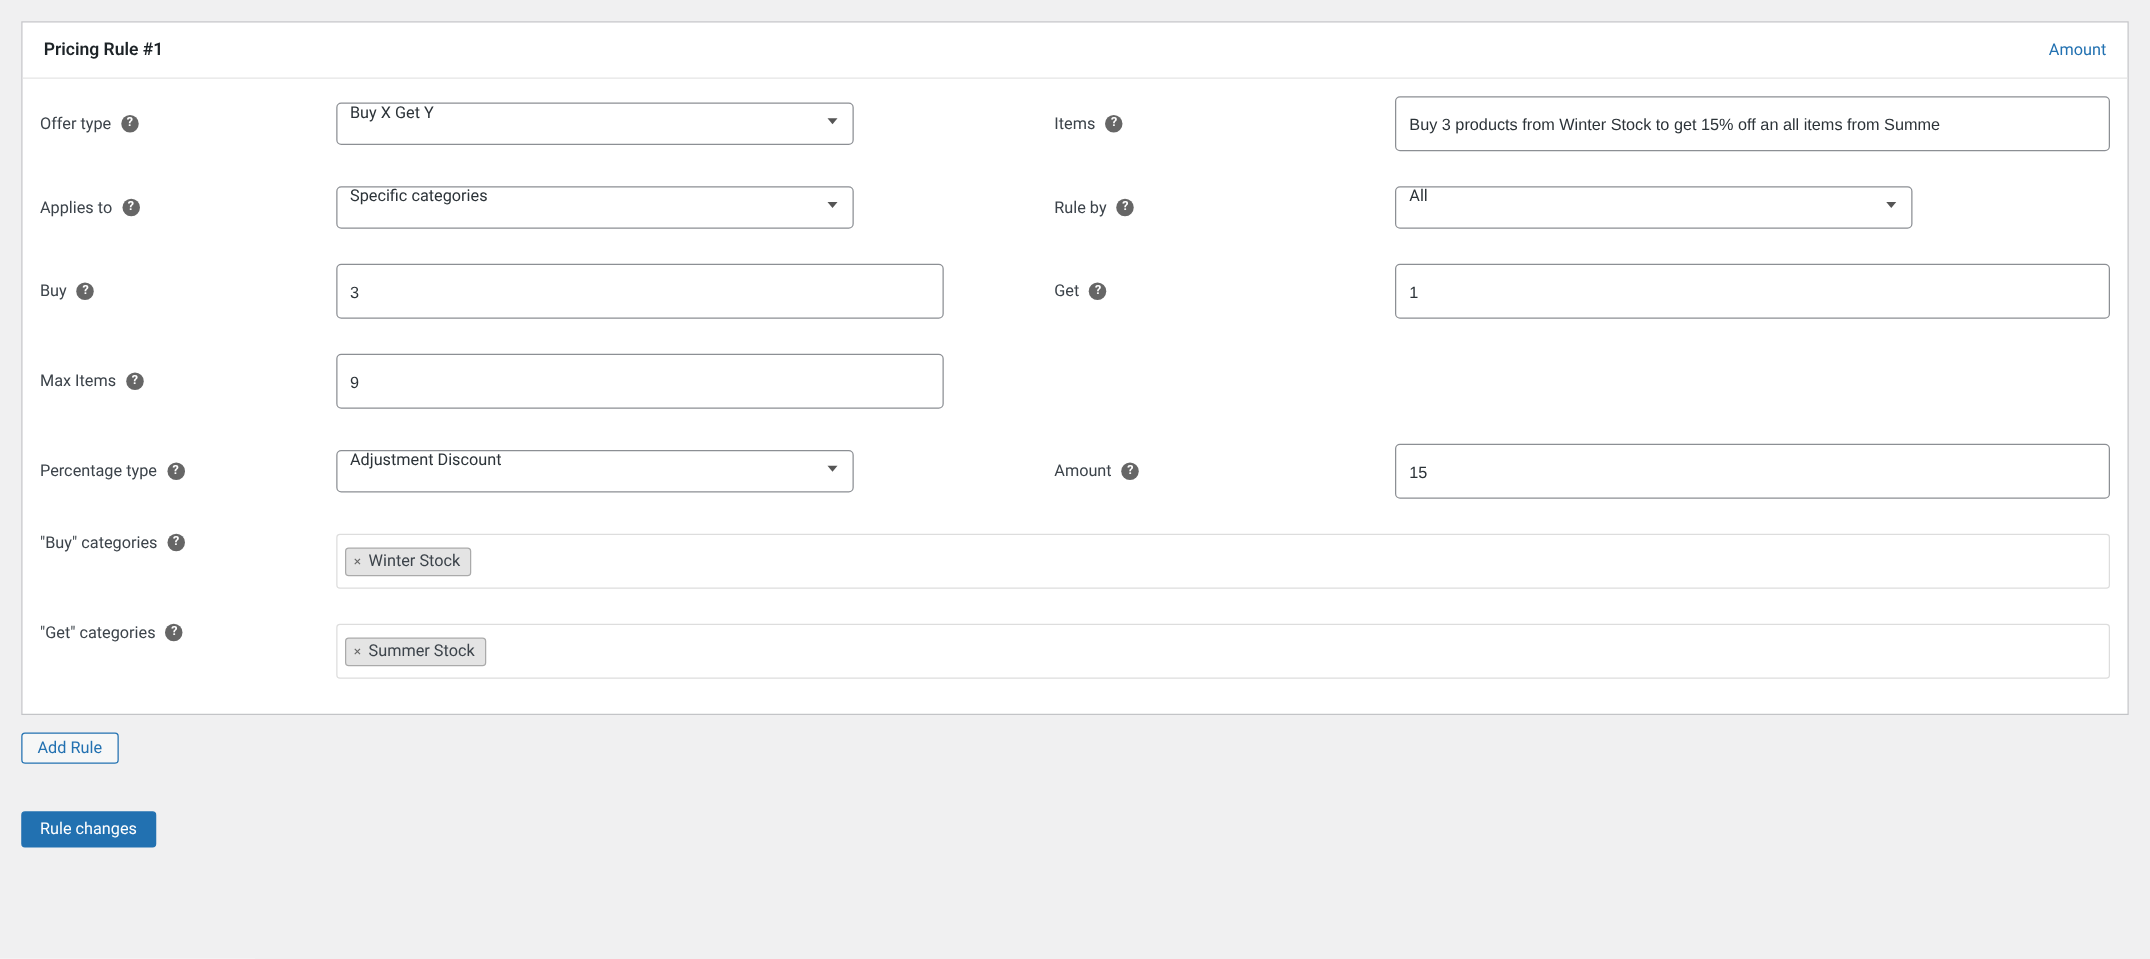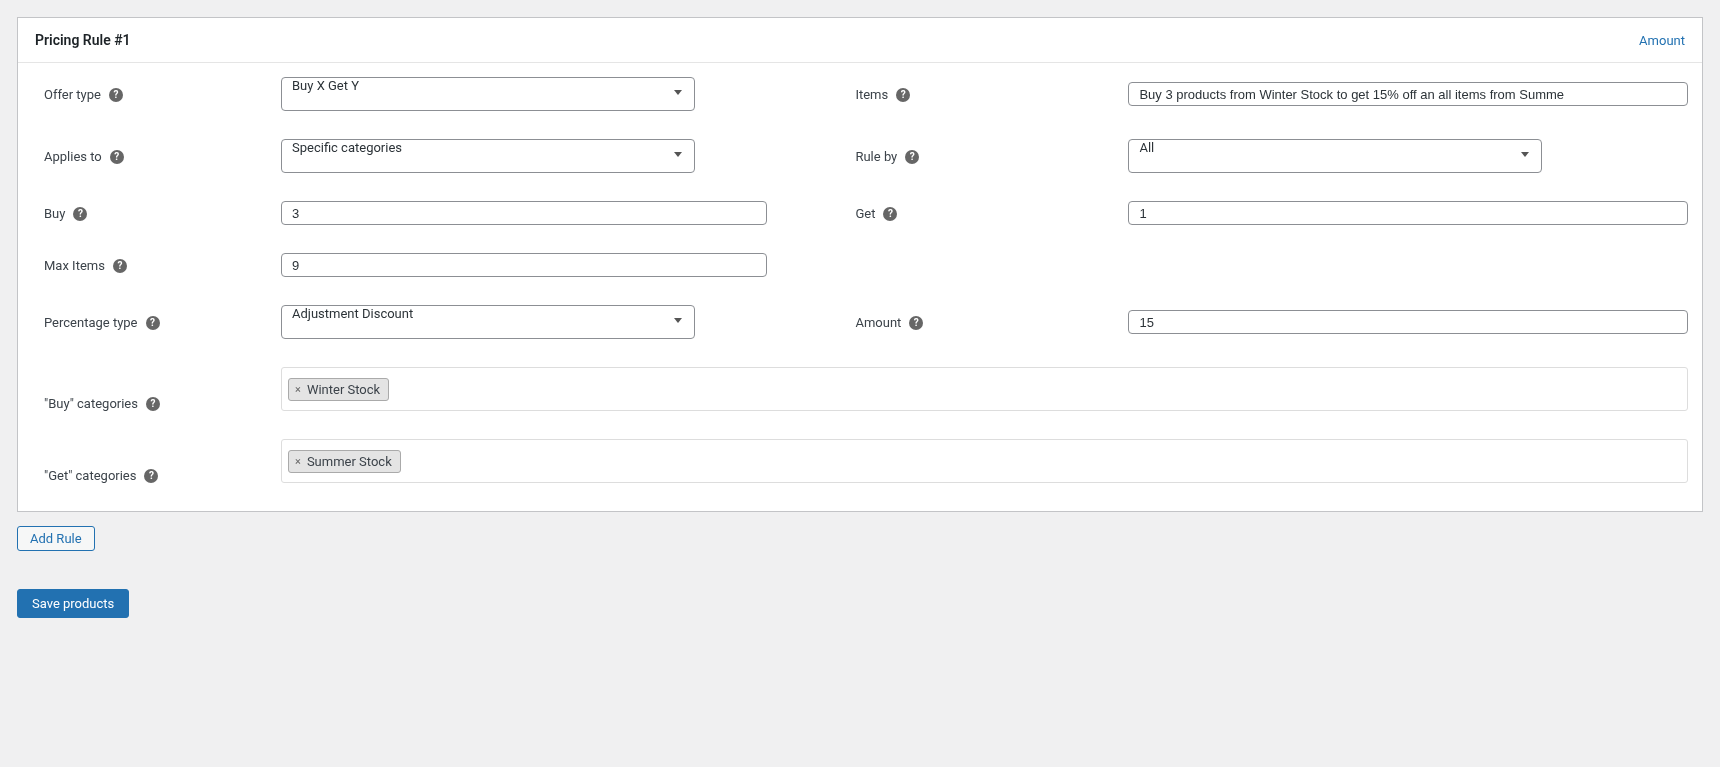--- a/index.html
+++ b/index.html
@@ -49,25 +49,24 @@
     max-width: 49%;
     padding-right: 30px;
   }
   .col-right {
     flex: 0 0 51%;
     max-width: 51%;
   }
   .label-cell {
     flex: 0 0 237px;
     display: flex;
-    align-items: flex-end;
+    align-items: flex-start;
     gap: 8px;
     font-size: 13px;
     color: #3c434a;
-    margin-left: 12px;
   }
   .col-right .label-cell {
     flex: 0 0 273px;
   }
   .field-cell {
     flex: 1;
   }
   .help-icon {
     display: inline-flex;
     width: 14px;
@@ -97,21 +96,21 @@
   .selectbox .chev {
     position: absolute;
     right: 8px;
     top: 50%;
     transform: translateY(-50%);
     pointer-events: none;
   }
   .selectbox.sel-narrow { width: 414px; max-width:100%; }
   .textbox {
     width: 100%;
-    height: 24px;
+    height: 44px;
     border: 1px solid #8c8f94;
     border-radius: 4px;
     padding: 0 10px;
     font-size: 13px;
     color: #2c3338;
     background:#fff;
   }
   .textbox.num { width: 100%; }
   .full-row .label-cell { flex: 0 0 237px; }
   .tag-container {
@@ -330,14 +329,14 @@
         </span>
       </div>
     </div>
 
   </div>
 </div>
 
 <div class="actions">
   <span class="btn-secondary">Add Rule</span>
   <br>
-  <span class="btn-primary">Save products</span>
+  <span class="btn-primary">Rule changes</span>
 </div>
 
 </body></html>

